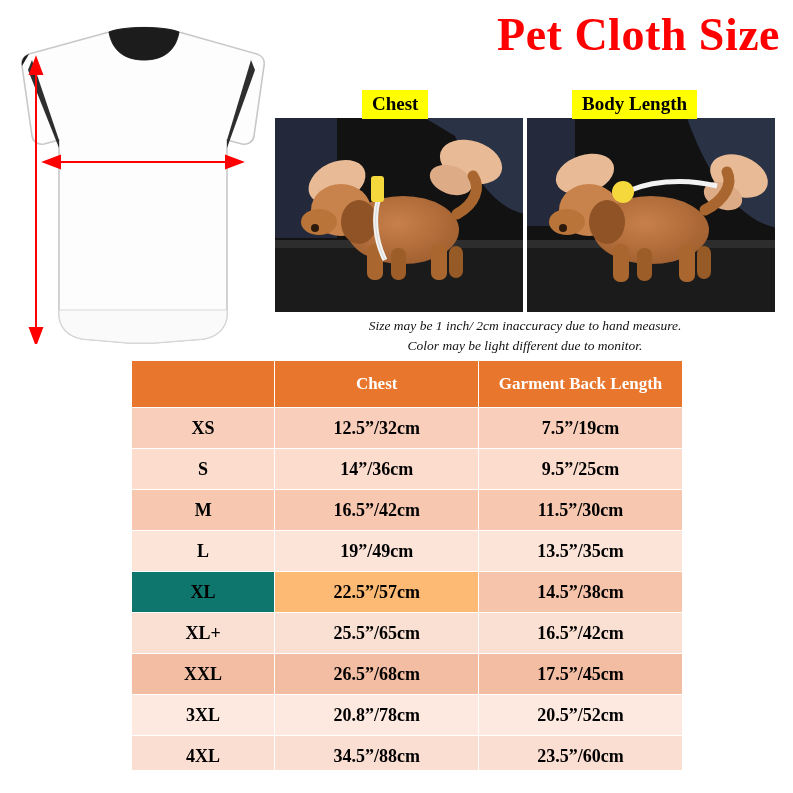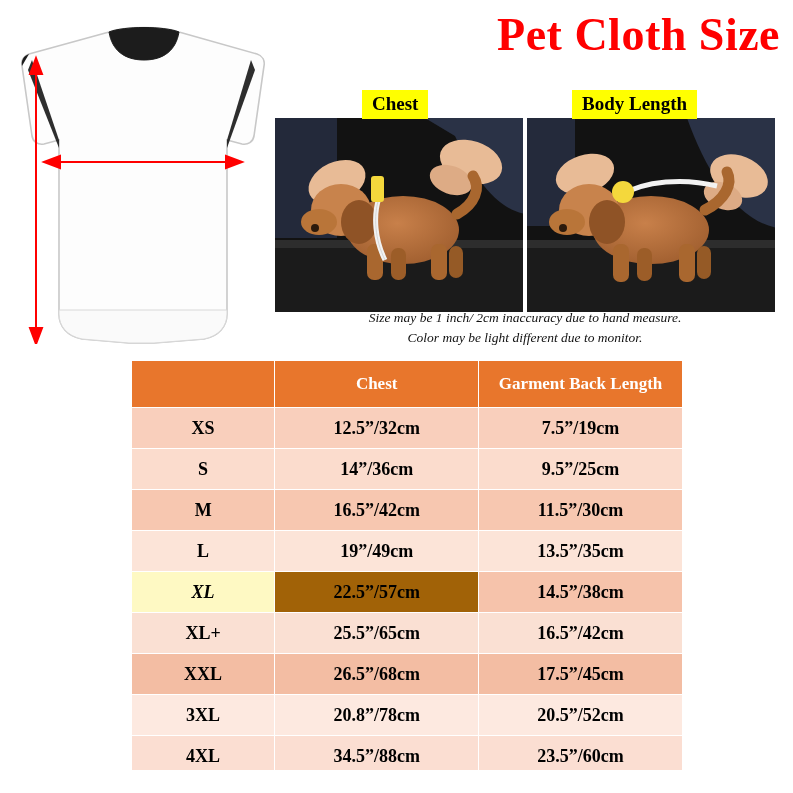--- a/index.html
+++ b/index.html
@@ -67,21 +67,21 @@
     white-space: nowrap;
     z-index: 5;
   }
   .label-chest { left: 362px; top: 90px; }
   .label-body  { left: 572px; top: 90px; }
 
   
   .notes {
     position: absolute;
     left: 275px;
-    top: 308px;
+    top: 316px;
     width: 500px;
     text-align: center;
     font-family: "Liberation Serif", serif;
     font-style: italic;
     font-size: 13.5px;
     color: #111111;
     line-height: 1.5;
   }
 
   
@@ -268,22 +268,22 @@
           <td class="sz" style="background: rgb(247, 199, 176);">M</td>
           <td style="background: rgb(247, 199, 176);">16.5”/42cm</td>
           <td style="background: rgb(247, 199, 176);">11.5”/30cm</td>
         </tr>
         <tr>
           <td class="sz" style="background: rgb(252, 228, 216);">L</td>
           <td style="background: rgb(252, 228, 216);">19”/49cm</td>
           <td style="background: rgb(252, 228, 216);">13.5”/35cm</td>
         </tr>
         <tr>
-          <td class="sz" style="background: #fef9c3; font-style: italic;">XL</td>
-          <td style="background: #a16207;">22.5”/57cm</td>
+          <td class="sz" style="background: #0f766e;">XL</td>
+          <td style="background: #fdba74;">22.5”/57cm</td>
           <td style="background: rgb(246, 195, 171);">14.5”/38cm</td>
         </tr>
         <tr>
           <td class="sz" style="background: rgb(250, 224, 211);">XL+</td>
           <td style="background: rgb(250, 224, 211);">25.5”/65cm</td>
           <td style="background: rgb(250, 224, 211);">16.5”/42cm</td>
         </tr>
         <tr>
           <td class="sz" style="background: rgb(243, 189, 163);">XXL</td>
           <td style="background: rgb(243, 189, 163);">26.5”/68cm</td>

